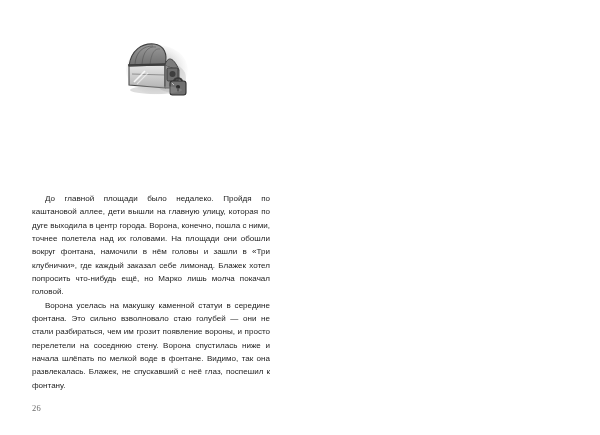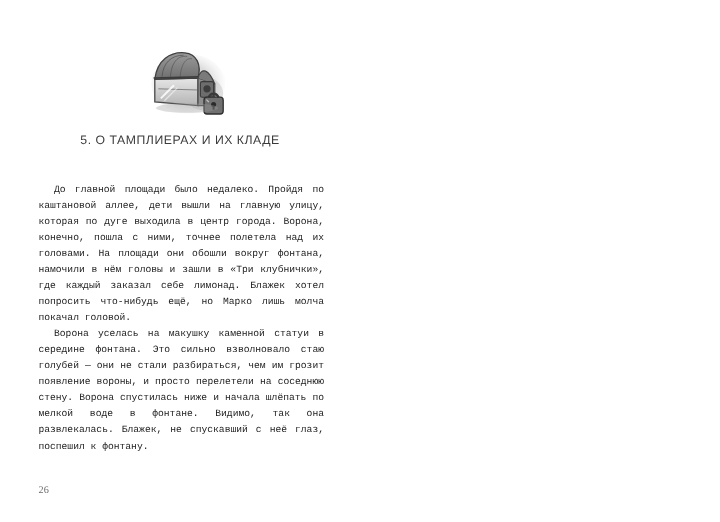--- a/index.html
+++ b/index.html
@@ -50,27 +50,28 @@
     font-size: 10.2px;
     letter-spacing: 0.45px;
     color: #3b3b3b;
     font-weight: 400;
     white-space: nowrap;
   }
 
   
   .col {
     position: absolute;
-    font-family: Liberation Mono, monospace;
+    font-family: Liberation Sans, sans-serif;
     font-size: 8.05px;
     line-height: 13.35px;
     text-align: justify;
     text-justify: inter-word;
     color: #1c1c1c;
     hyphens: manual;
+    margin-top: 40px;
   }
   .col-left {
     left: 32px;
     top: 152px;
     width: 238px;
   }
   .col p {
     margin: 0;
     text-indent: 13px;
   }
@@ -138,21 +139,20 @@
         <path d="M62 54 C62 49 70 49 70 54" fill="none" stroke="#3a3a3a" stroke-width="2.2"></path>
         <rect x="58" y="53" width="16" height="14" rx="2.5" fill="#707070" stroke="#2f2f2f" stroke-width="1.1"></rect>
         <circle cx="66" cy="59" r="2.1" fill="#2b2b2b"></circle>
         <rect x="65.2" y="59" width="1.6" height="4.4" fill="#2b2b2b"></rect>
         <path d="M60 55 L62 57" stroke="#d8d8d8" stroke-width="1" opacity="0.8"></path>
 
         <ellipse cx="44" cy="62" rx="26" ry="4" fill="#9e9e9e" opacity="0.35"></ellipse>
       </svg>
     </div>
 
-    <div class="chapter-title">5. О ТАМПЛИЕРАХ И ИХ КЛАДЕ</div>
 
     <div class="col col-left">
       <p>До главной площади было недалеко. Пройдя по каштановой аллее, дети вышли на главную улицу, которая по дуге выходила в центр города. Ворона, конечно, пошла с ними, точнее полетела над их головами. На площади они обошли вокруг фонтана, намочили в нём головы и зашли в «Три клубнички», где каждый заказал себе лимонад. Блажек хотел попросить что-нибудь ещё, но Марко лишь молча покачал головой.</p>
       <p>Ворона уселась на макушку каменной статуи в середине фонтана. Это сильно взволновало стаю голубей — они не стали разбираться, чем им грозит появление вороны, и просто перелетели на соседнюю стену. Ворона спустилась ниже и начала шлёпать по мелкой воде в фонтане. Видимо, так она развлекалась. Блажек, не спускавший с неё глаз, поспешил к фонтану.</p>
     </div>
 
     <div class="folio">26</div>
   </div>
 
   <div class="page page-right">

